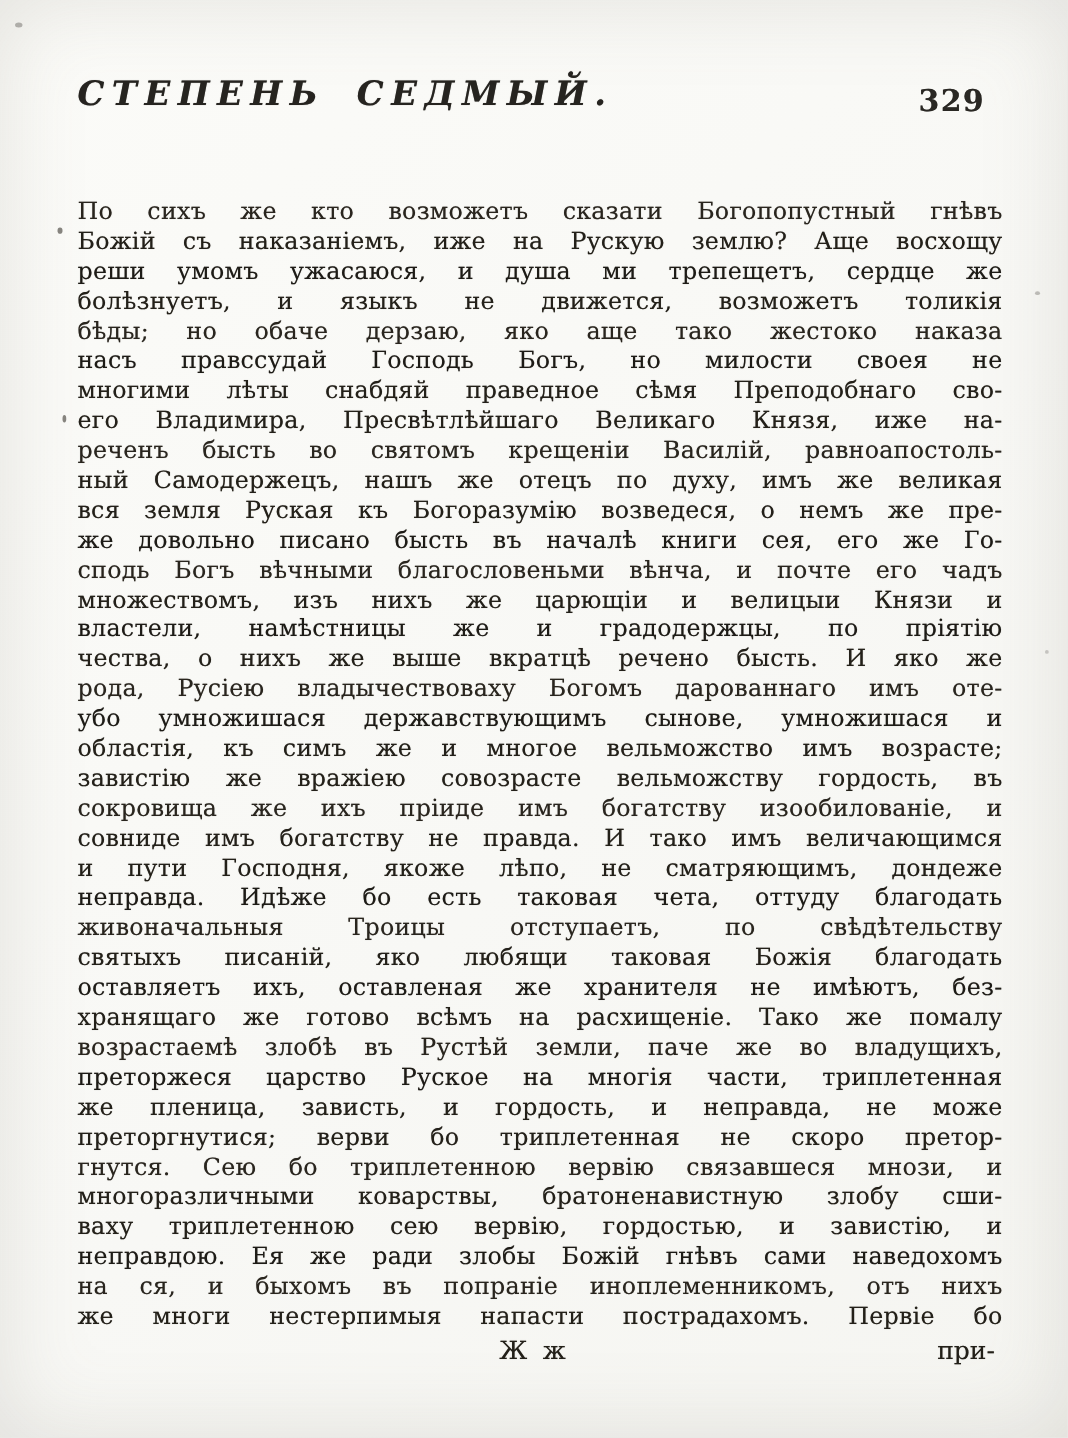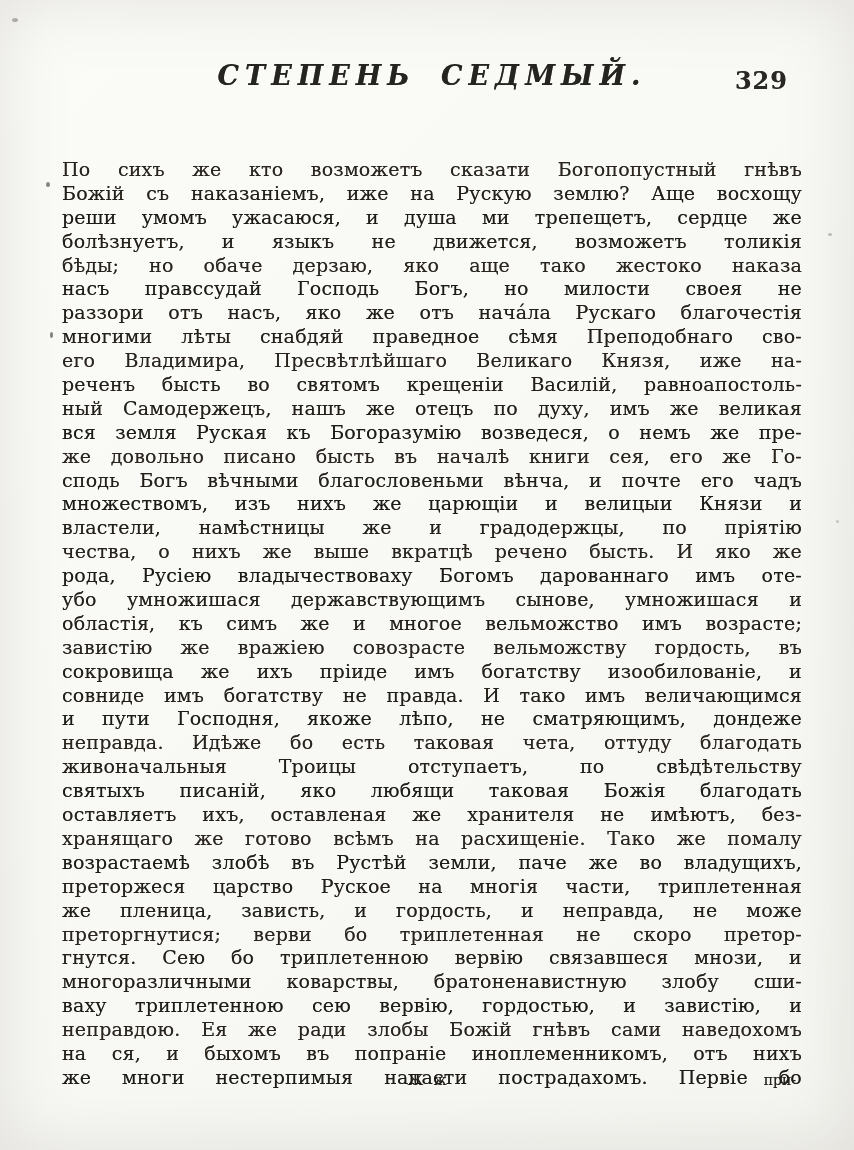--- a/index.html
+++ b/index.html
@@ -21,21 +21,20 @@
   
   .header {
     position: absolute;
     top: 60px;
     left: 62px;
     width: 740px;
     height: 40px;
   }
   .header-title {
     width: 100%;
-    text-align: center;
     font-size: 27px;
     font-weight: bold;
     font-style: italic;
     letter-spacing: 6px;
     word-spacing: 10px;
     color: #262420;
     text-shadow: 0 0 0.6px rgba(30,28,24,0.55);
   }
   .page-number {
     position: absolute;
@@ -70,21 +69,21 @@
   
   .text-line:nth-child(3n) { color: #1d1b16; }
   .text-line:nth-child(4n+1) { color: #29251e; }
   
   .footer {
     position: absolute;
     top: 1068px;
     left: 62px;
     width: 740px;
     height: 26px;
-    font-size: 14px;
+    font-size: 20px;
     line-height: 24px;
     color: #232019;
     text-shadow: 0 0 0.55px rgba(32,28,22,0.55);
   }
   .signature-mark {
     position: absolute;
     left: 50%;
     transform: translateX(-58%);
     letter-spacing: 3px;
   }
@@ -120,21 +119,20 @@
     <div class="page-number">329</div>
   </div>
 
   <div class="body-text" id="body-lines">
       <div class="text-line">По сихъ же кто возможетъ сказати Богопопустный гнѣвъ</div>
       <div class="text-line">Божій съ наказаніемъ, иже на Рускую землю? Аще восхощу</div>
       <div class="text-line">реши умомъ ужасаюся, и душа ми трепещетъ, сердце же</div>
       <div class="text-line">болѣзнуетъ, и языкъ не движется, возможетъ толикія</div>
       <div class="text-line">бѣды; но обаче дерзаю, яко аще тако жестоко наказа</div>
       <div class="text-line">насъ правссудай Господь Богъ, но милости своея не</div>
-      <div class="text-line">раззори отъ насъ, яко же отъ нача́ла Рускаго благочестія</div>
       <div class="text-line">многими лѣты снабдяй праведное сѣмя Преподобнаго сво-</div>
       <div class="text-line">его Владимира, Пресвѣтлѣйшаго Великаго Князя, иже на-</div>
       <div class="text-line">реченъ бысть во святомъ крещеніи Василій, равноапостоль-</div>
       <div class="text-line">ный Самодержецъ, нашъ же отецъ по духу, имъ же великая</div>
       <div class="text-line">вся земля Руская къ Богоразумію возведеся, о немъ же пре-</div>
       <div class="text-line">же довольно писано бысть въ началѣ книги сея, его же Го-</div>
       <div class="text-line">сподь Богъ вѣчными благословеньми вѣнча, и почте его чадъ</div>
       <div class="text-line">множествомъ, изъ нихъ же царющіи и велицыи Князи и</div>
       <div class="text-line">властели, намѣстницы же и градодержцы, по пріятію</div>
       <div class="text-line">чества, о нихъ же выше вкратцѣ речено бысть. И яко же</div>

